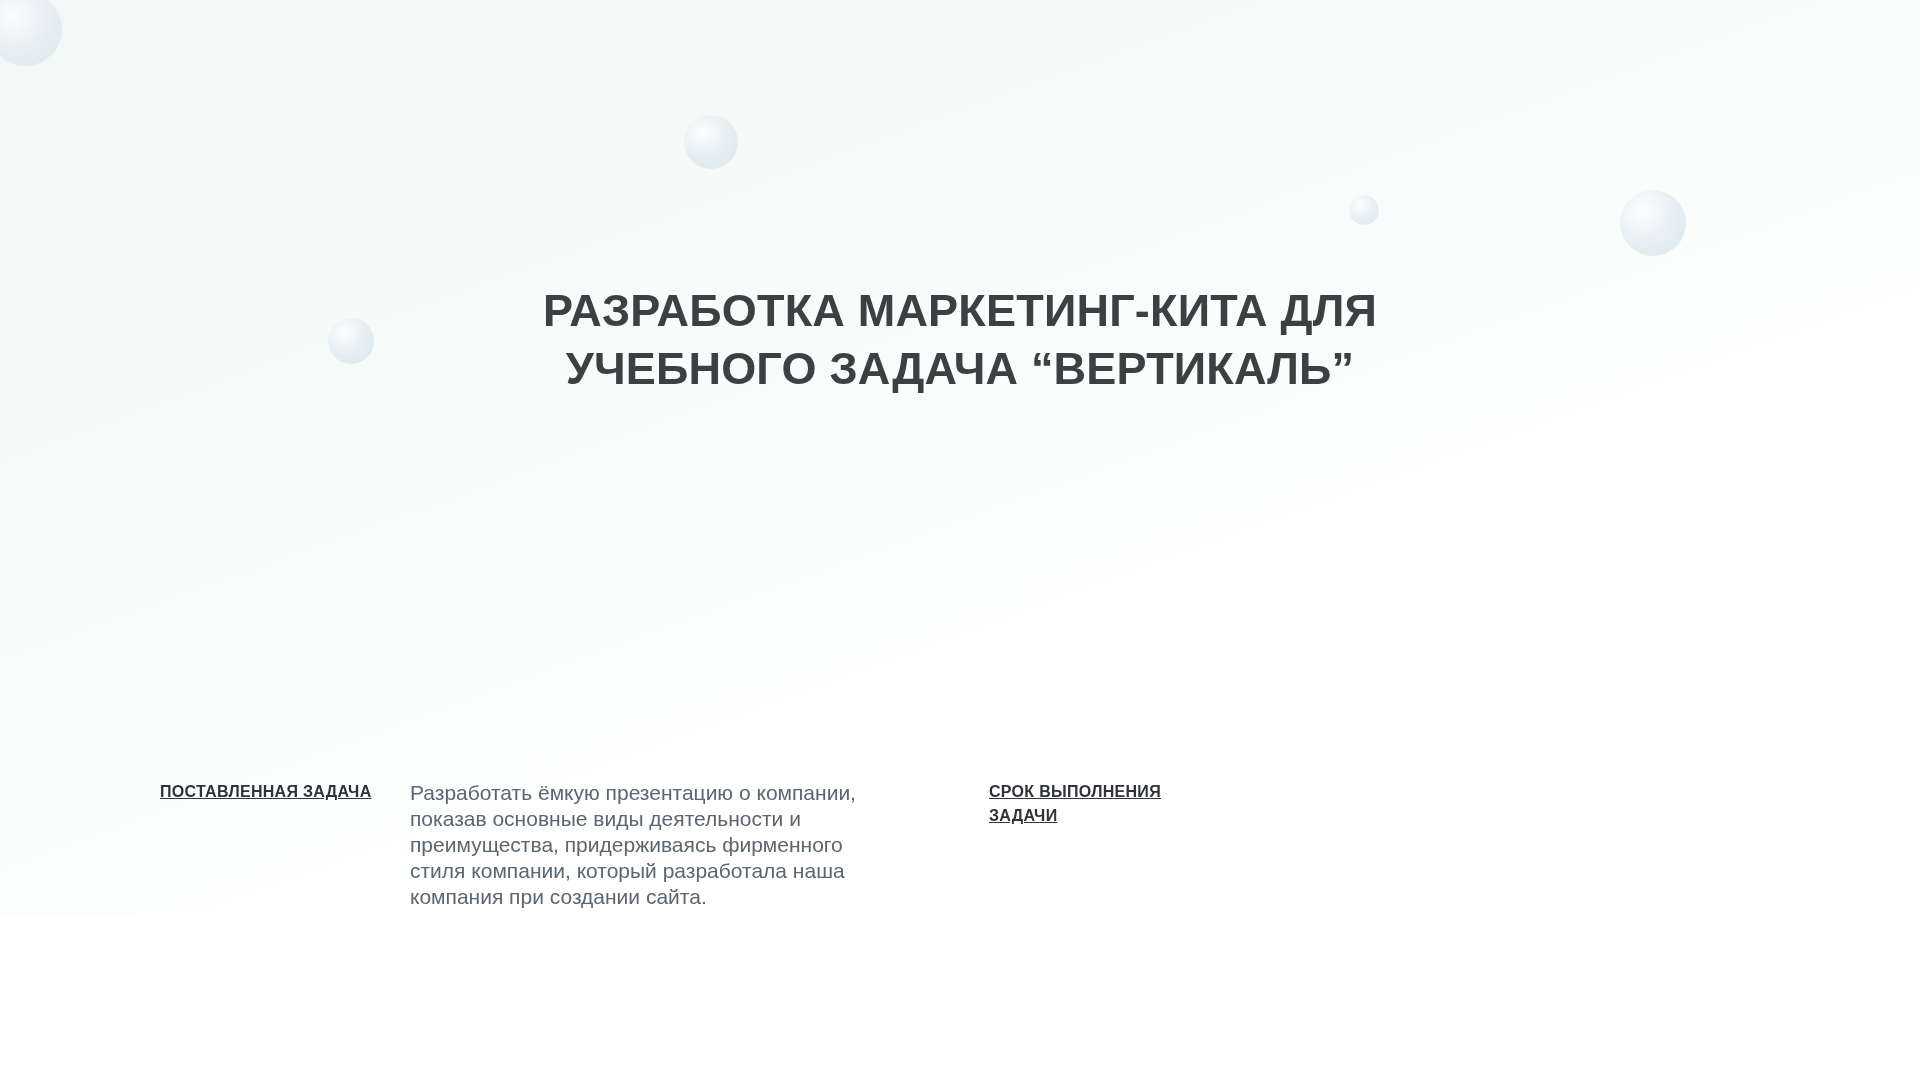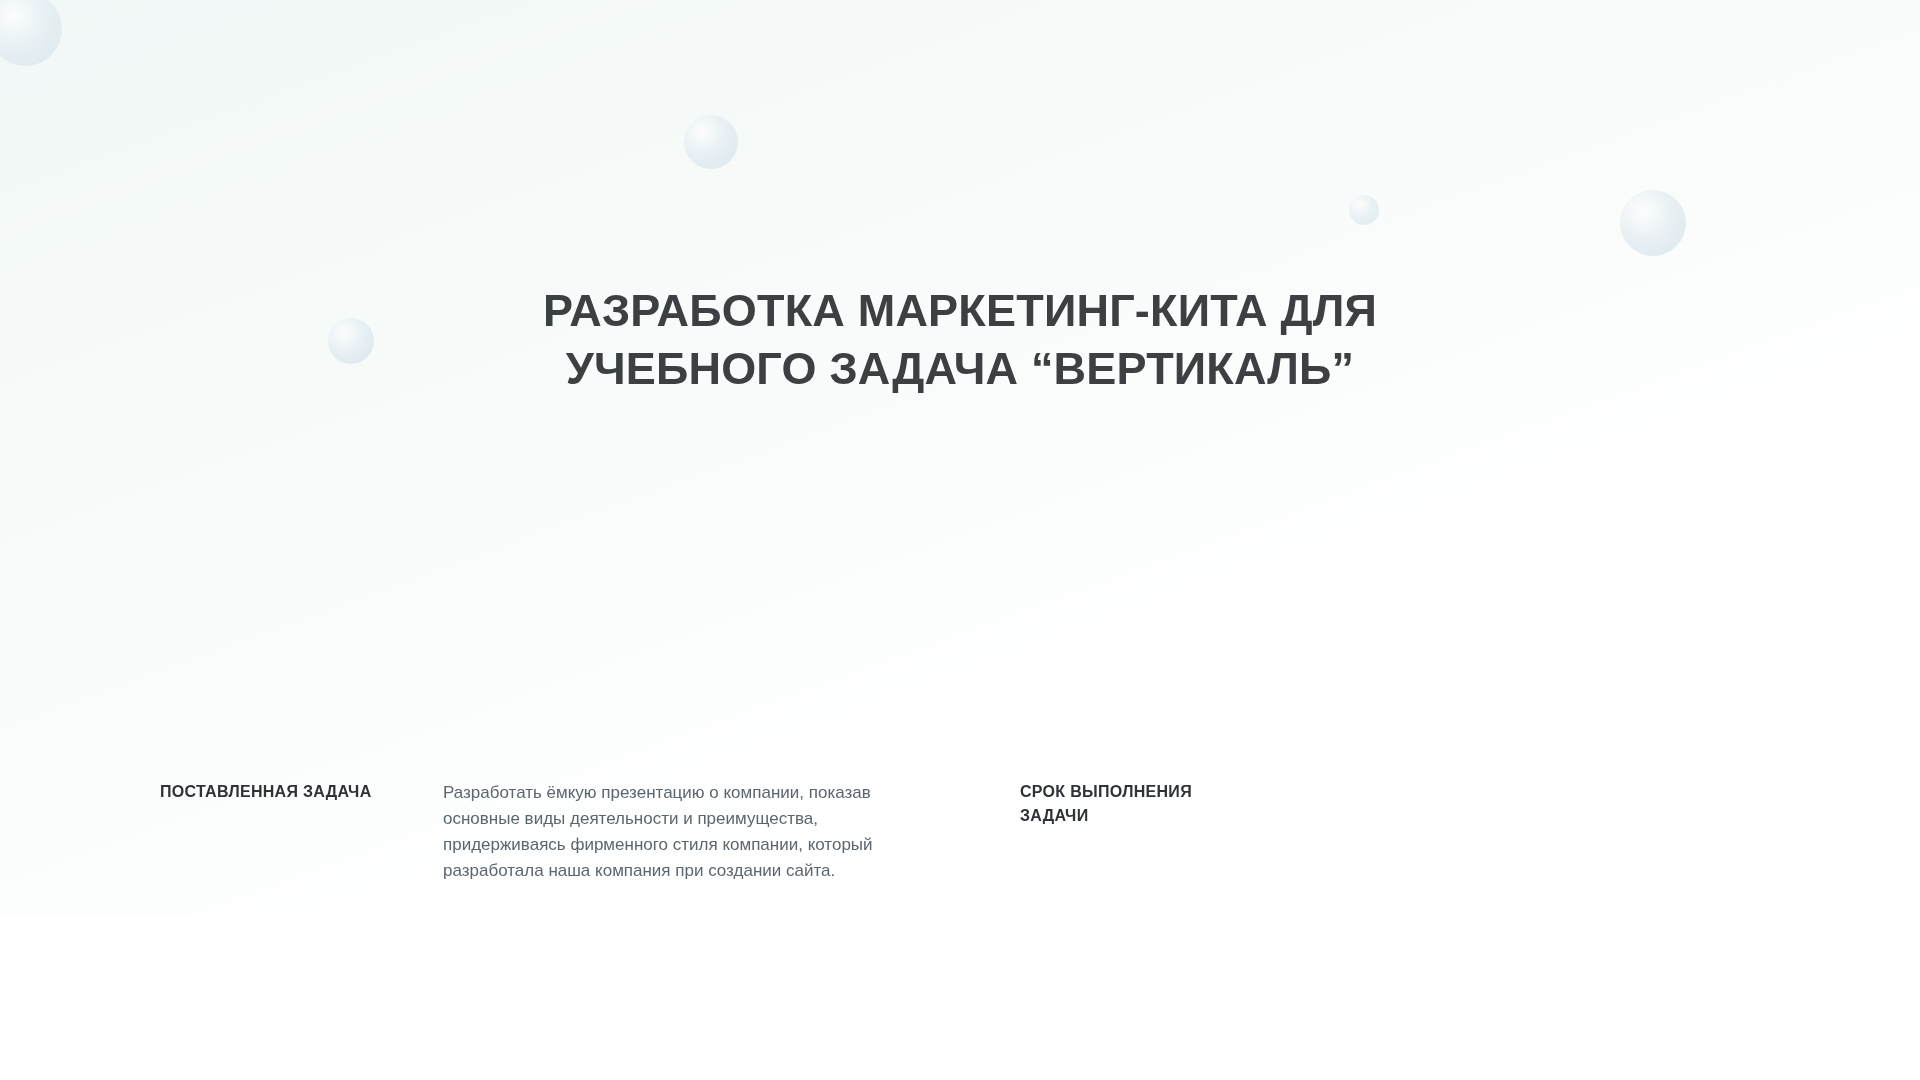--- a/index.html
+++ b/index.html
@@ -64,45 +64,45 @@
     width: 1920px;
     height: 200px;
   }
   .info-col {
     position: absolute;
     top: 0;
     display: flex;
     align-items: flex-start;
   }
   .info-col.left  { left: 160px;  width: 740px; }
-  .info-col.right { left: 1020px; width: 760px; }
+  .info-col.right { left: 989px; width: 760px; }
 
   .info-label {
     font-family: "Liberation Sans", sans-serif;
     font-weight: bold;
     font-size: 16px;
     line-height: 24px;
     letter-spacing: 0.3px;
     color: #2f3338;
     width: 250px;
     flex: 0 0 250px;
     text-transform: uppercase;
+    text-decoration: underline;
   }
   .info-col.right .info-label {
     width: 240px;
     flex: 0 0 240px;
   }
   .info-text {
     font-family: "Liberation Sans", sans-serif;
-    font-size: 17px;
+    font-size: 21px;
     line-height: 26px;
     color: #5b6670;
     flex: 1 1 auto;
     max-width: 450px;
-    margin-left: 33px;
   }
   .info-col.right .info-text {
     max-width: 470px;
   }
 </style>
 </head>
 <body>
 
 <div class="slide">
 

